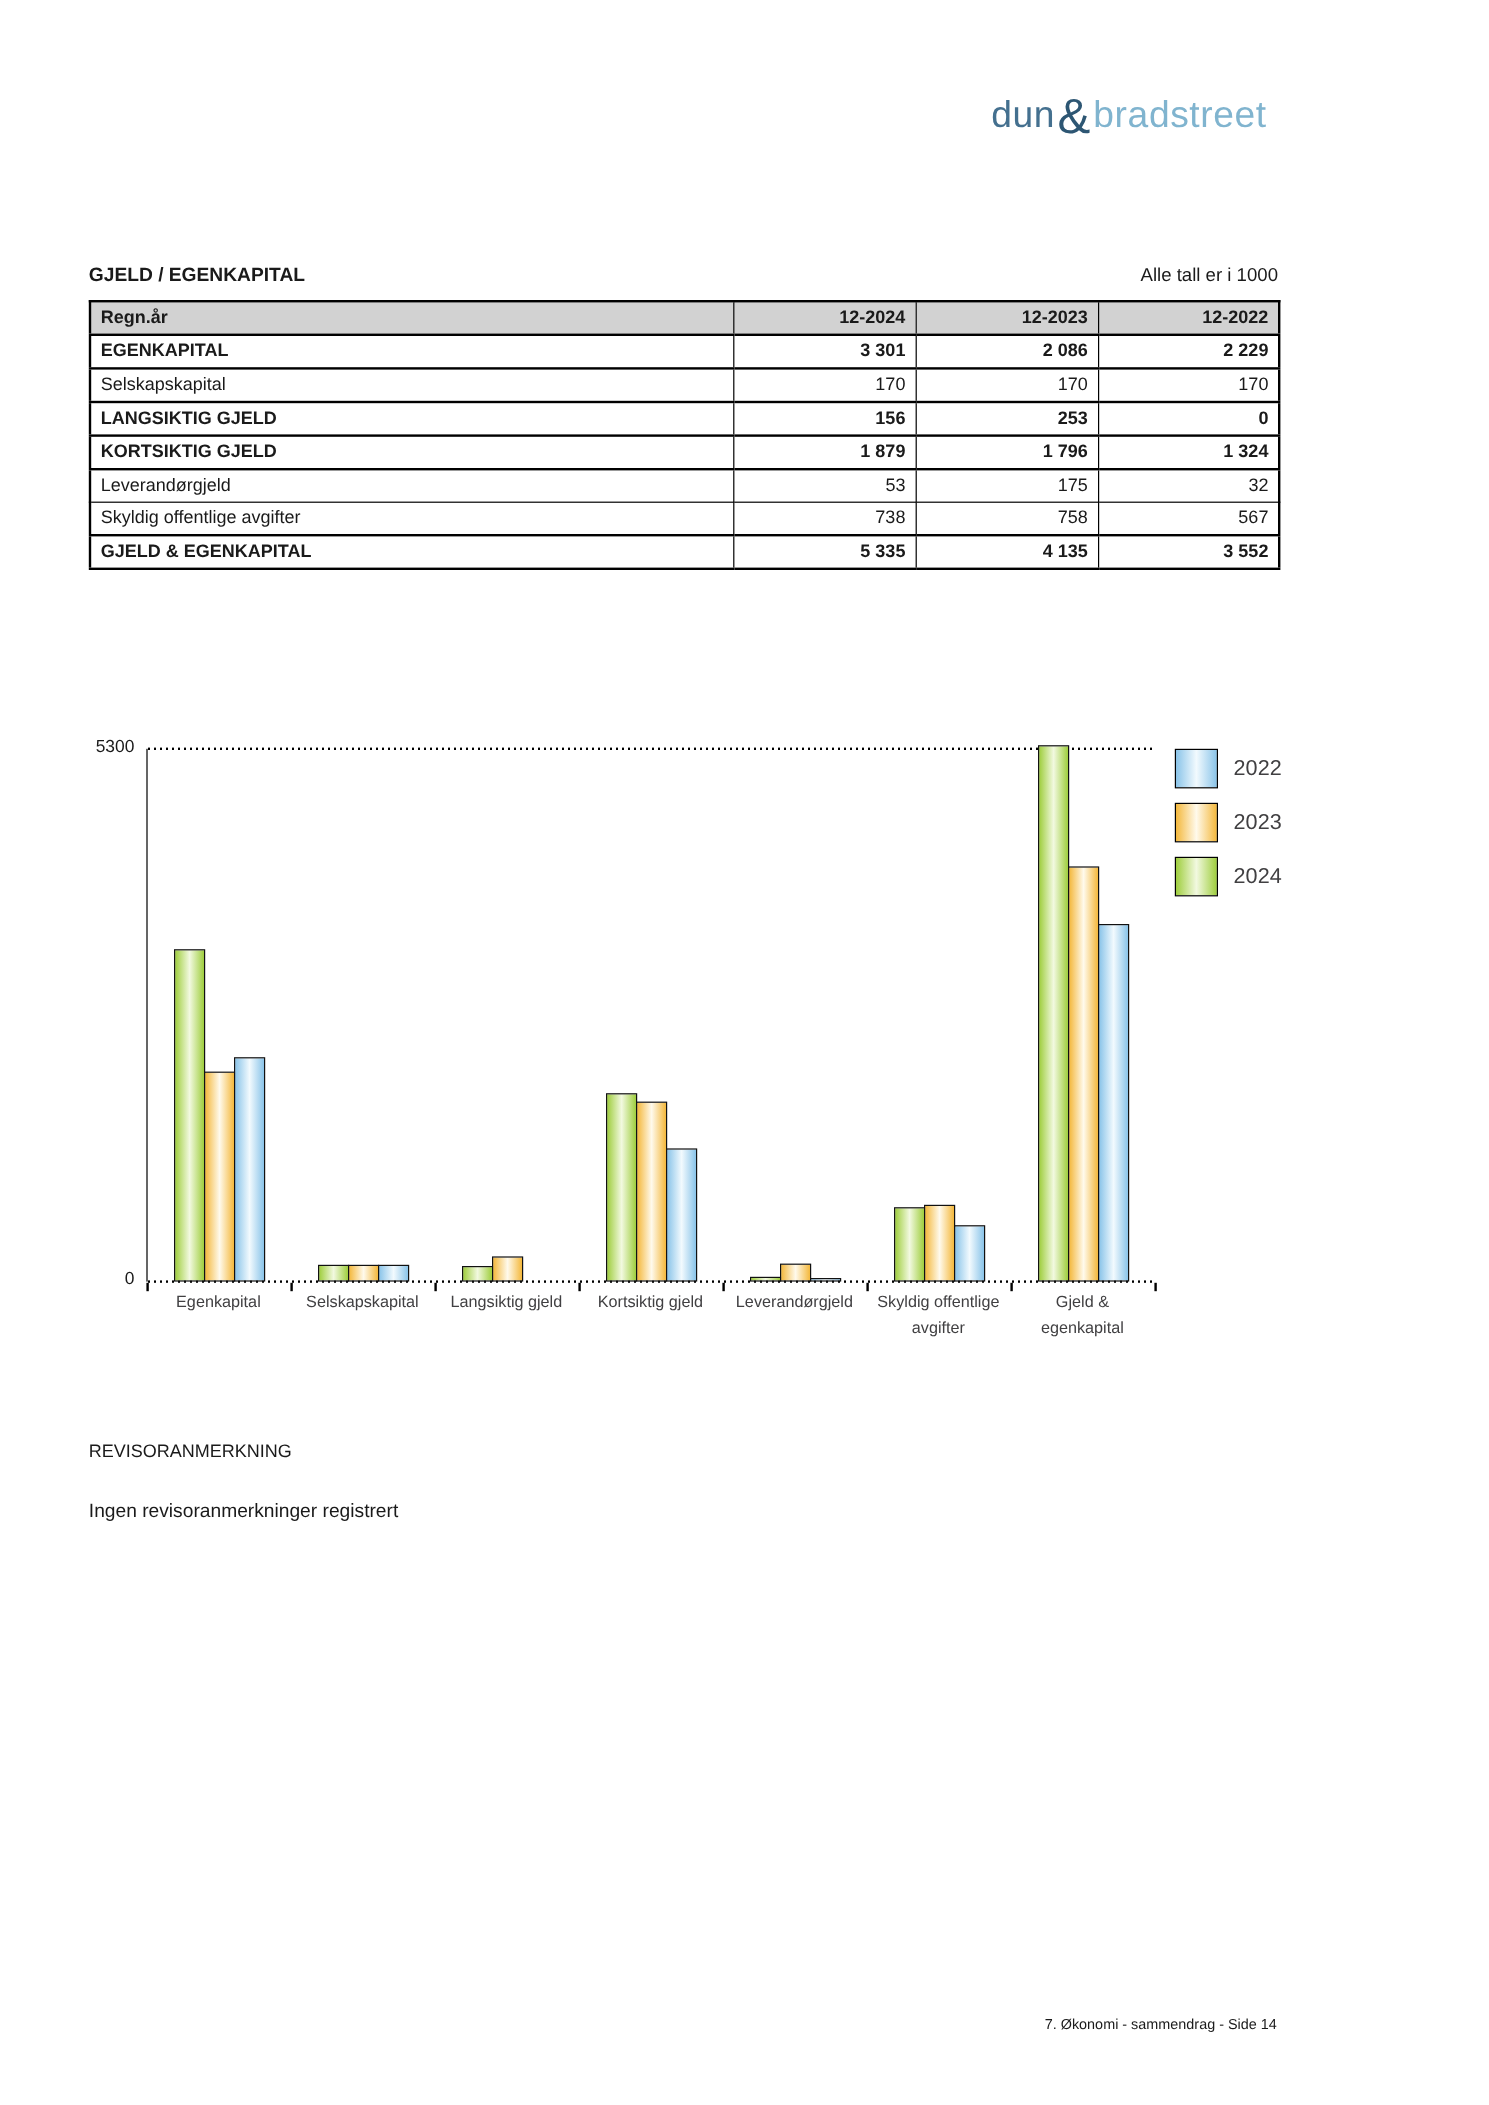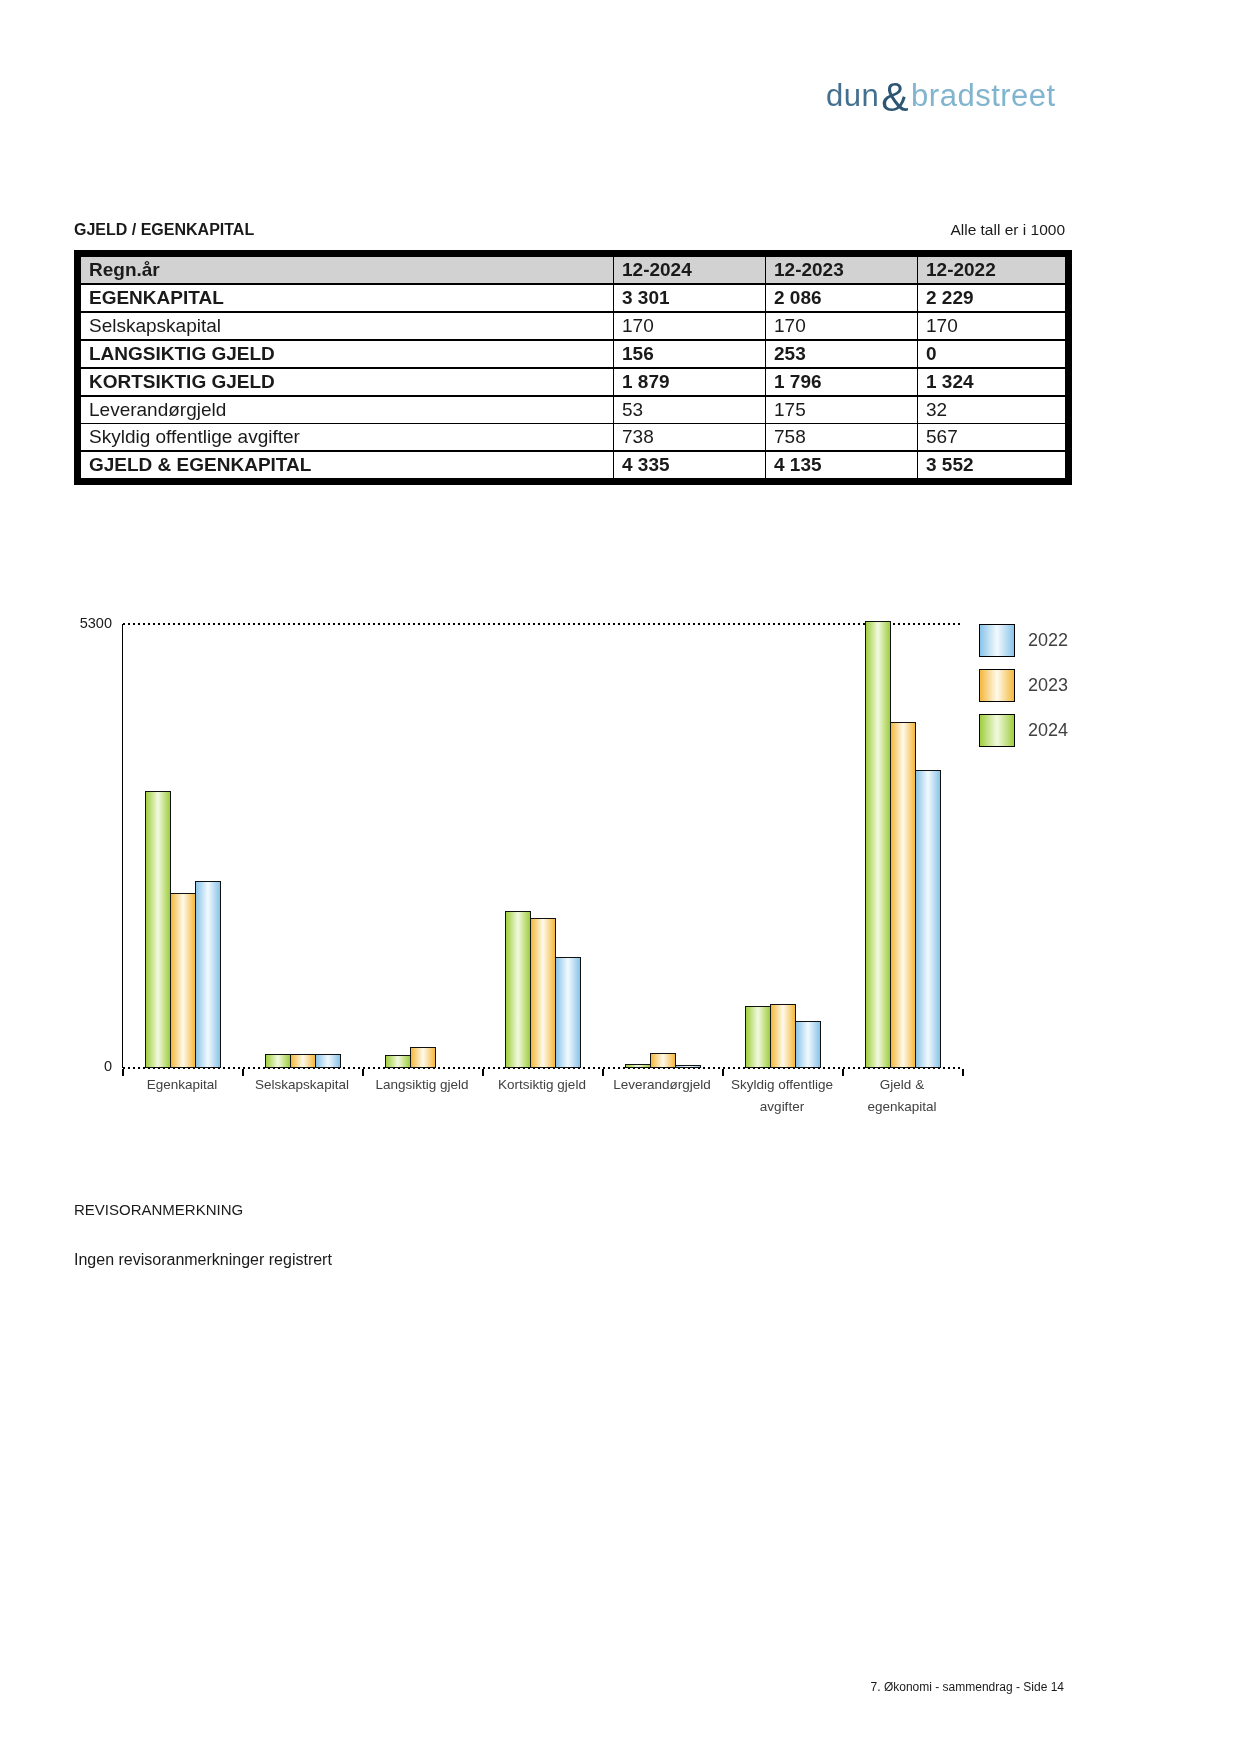--- a/index.html
+++ b/index.html
@@ -15,24 +15,24 @@
   .logo .lg-brad {color:#80b4cf;}
 
   
   .section-head {position:absolute; left:74px; top:221px; width:991px;
     display:flex; justify-content:space-between; align-items:flex-end;}
   .section-title {font-weight:bold; font-size:16px;}
   .section-note  {font-size:15.5px;}
 
   
   table.fin {position:absolute; left:74px; top:250px; width:991px;
-    border-collapse:collapse; font-size:19px; table-layout:fixed; border:7px solid #000000;}
+    border-collapse:collapse; font-size:15px; table-layout:fixed; border:2px solid #000000;}
   table.fin th, table.fin td {border:1px solid #000; padding:4px 8px; line-height:18px; overflow:hidden; white-space:nowrap;}
   table.fin th {background:#d2d2d2; font-weight:bold; text-align:left;}
-  table.fin .num {}
+  table.fin .num {text-align:right;}
   table.fin tr.bold td {font-weight:bold; border-top-width:2px; border-bottom-width:2px;}
   table.fin thead th {border-bottom-width:2px;}
 
   
   .plot {position:absolute; left:122px; top:624px; width:840px; height:444px;
     border-left:1.5px solid #000;}
   .plot .topline, .plot .baseline {position:absolute; left:0; right:0; height:2px; z-index:1;
     background-image:repeating-linear-gradient(90deg,#000 0 2px,transparent 2px 5px);}
   .plot .topline  {top:-1px;}
   .plot .baseline {bottom:-1px;}
@@ -121,21 +121,21 @@
           <td class="num">32</td>
         </tr>
         <tr>
           <td>Skyldig offentlige avgifter</td>
           <td class="num">738</td>
           <td class="num">758</td>
           <td class="num">567</td>
         </tr>
         <tr class="bold">
           <td>GJELD &amp; EGENKAPITAL</td>
-          <td class="num">4 335</td>
+          <td class="num">5 335</td>
           <td class="num">4 135</td>
           <td class="num">3 552</td>
         </tr>
       </tbody>
   </table>
 
   <div class="y-label ymax">5300</div>
   <div class="y-label ymin">0</div>
 
   <div class="plot">

